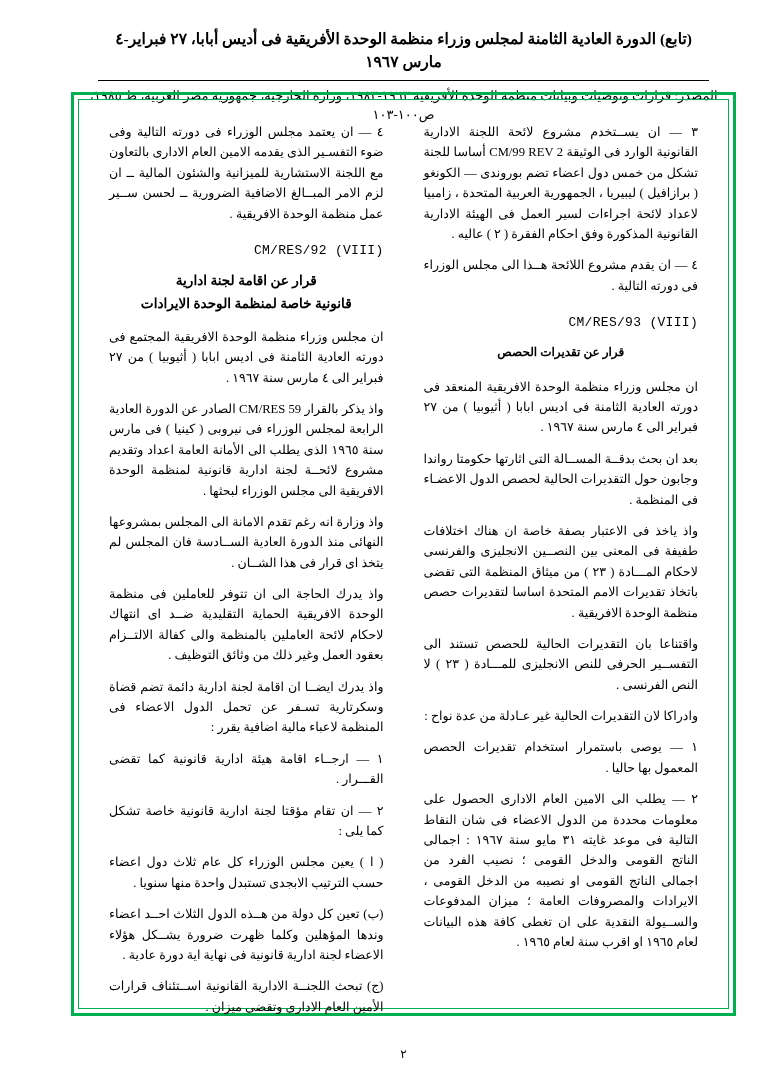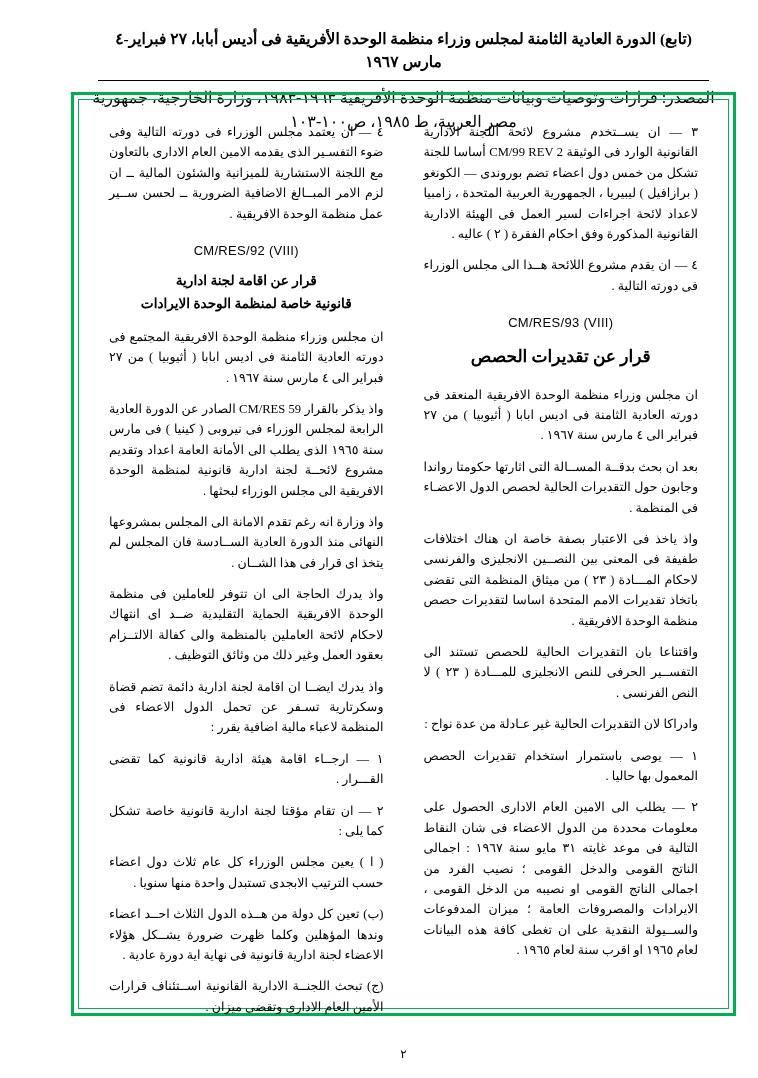--- a/index.html
+++ b/index.html
@@ -30,21 +30,21 @@
     font-size: 15.5px;
     font-weight: bold;
     letter-spacing: 0px;
     line-height: 1.5;
     border-bottom: 1.4px solid #000;
     padding-bottom: 6px;
     display: block;
     margin: 0 14px;
   }
   .header-source {
-    font-size: 16px;
+    font-size: 13px;
     padding-top: 5px;
     line-height: 1.5;
     letter-spacing: 0px;
   }
   .frame {
     position: absolute;
     top: 92px;
     right: 22px;
     left: 22px;
     bottom: 62px;
@@ -75,23 +75,23 @@
   .col.left  { padding-left: 14px; padding-right: 20px; }
 
   p.para {
     margin: 0 0 11px 0;
     text-align: justify;
     text-justify: inter-word;
   }
   p.para.last { margin-bottom: 4px; }
 
   .res-code {
-    font-family: Liberation Sans, sans-serif;
+    font-family: Liberation Mono, monospace;
     direction: ltr;
-    text-align: center;
+    text-align: right;
     font-size: 13px;
     margin: 16px 0 10px 0;
     letter-spacing: 0.3px;
   }
   .res-title {
     text-align: center;
     font-weight: bold;
     font-size: 13.6px;
     margin: 4px 0 3px 0;
     line-height: 1.5;
@@ -99,21 +99,21 @@
   .res-title2 {
     text-align: center;
     font-weight: bold;
     font-size: 13.6px;
     margin: 0 0 12px 0;
     line-height: 1.5;
   }
   .res-title-single {
     text-align: center;
     font-weight: bold;
-    font-size: 17px;
+    font-size: 12px;
     margin: 4px 0 14px 0;
   }
   .footer {
     position: absolute;
     bottom: 16px;
     left: 0;
     right: 0;
     text-align: center;
     font-size: 12px;
   }

